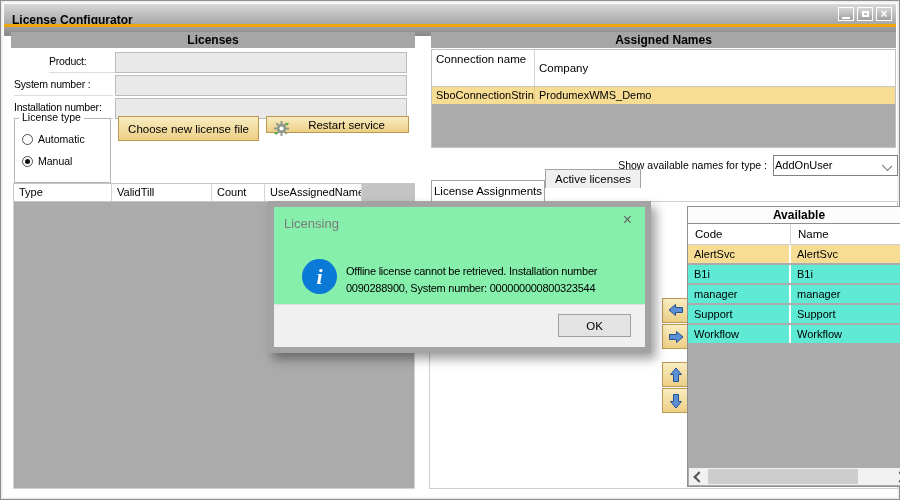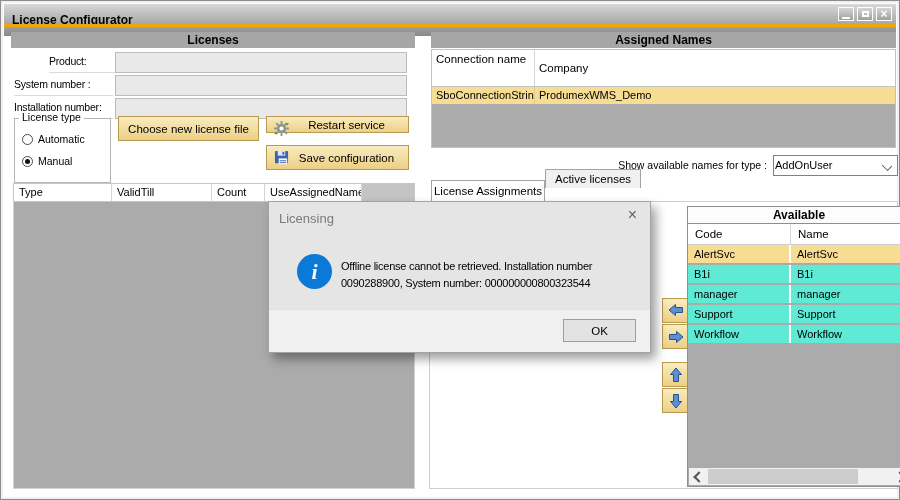--- a/index.html
+++ b/index.html
@@ -58,21 +58,21 @@
   .avail-row.sel{background:#f7dc94;}
   .avail-c{line-height:18px;padding-left:6px;font-size:11px;border-right:2px solid #fff;box-sizing:border-box;white-space:nowrap;overflow:hidden;}
   .avail-c:last-child{border-right:none;}
   .hscroll{position:absolute;left:1px;right:1px;bottom:1px;height:17px;background:#f1f1f1;display:flex;align-items:center;}
   .sarrow{width:17px;height:17px;display:flex;align-items:center;justify-content:center;}
   .schev{width:6px;height:6px;border-left:2px solid #555;border-bottom:2px solid #555;}
   .schev.left{transform:rotate(45deg);margin-left:2px;}
   .schev.right{transform:rotate(-135deg);margin-right:2px;}
   .sthumb{position:absolute;left:19px;width:150px;top:1px;height:15px;background:#cdcdcd;}
   
-  .dialog{position:absolute;left:267px;top:200px;width:383px;height:152px;background:#e5e5e5;border:1px solid #a3a3a3;box-shadow:5px 6px 10px rgba(0,0,0,0.38);z-index:50;box-sizing:border-box;}
+  .dialog{position:absolute;left:267px;top:200px;width:383px;height:152px;background:#86efac;border:6px solid #a3a3a3;box-shadow:5px 6px 10px rgba(0,0,0,0.38);z-index:50;box-sizing:border-box;}
   .dlg-title{position:absolute;left:10px;top:9px;font-size:13px;color:#7b7b7b;}
   .dlg-close{position:absolute;right:13px;top:5px;font-size:16px;color:#636363;line-height:16px;cursor:default;}
   .info-icon{position:absolute;left:28px;top:52px;width:35px;height:35px;border-radius:50%;background:#0b79d6;display:flex;align-items:center;justify-content:center;}
   .info-icon::after{content:"i";color:#fff;font-family:"Liberation Serif",serif;font-style:italic;font-weight:bold;font-size:22px;line-height:22px;}
   .dlg-msg{position:absolute;left:72px;top:56px;width:306px;font-size:11px;letter-spacing:-0.25px;line-height:17px;white-space:nowrap;}
   .dlg-footer{position:absolute;left:0;right:0;bottom:0;height:42px;background:#f0f0f0;border-top:1px solid #dfdfdf;}
   .ok-btn{position:absolute;right:14px;top:9px;width:73px;height:23px;background:#e3e3e3;border:1px solid #9e9e9e;font-size:11.5px;display:flex;align-items:center;justify-content:center;box-sizing:border-box;cursor:default;}
 </style>
 </head>
 <body>
@@ -134,33 +134,20 @@
             <circle cx="8" cy="8" r="5"></circle>
           </g>
           <circle cx="8" cy="8" r="2.2" fill="#ffffff"></circle>
           <path d="M12 2 L16 2 L14 5 Z" fill="#4fae3a"></path>
           <path d="M4 14 L0 14 L2 11 Z" fill="#4fae3a"></path>
         </svg>
       </span>
       <span style="margin-left:18px;">Restart service</span>
     </div>
 
-    <div class="tanbtn" style="left:265px;top:144px;width:143px;height:25px;">
-      <span class="btn-icon">
-        <svg width="15" height="15" viewBox="0 0 16 16">
-          <rect x="1" y="1" width="14" height="13" rx="1" fill="#3a66b0"></rect>
-          <rect x="4" y="1" width="8" height="5" fill="#dfe8f5"></rect>
-          <rect x="9" y="2" width="2" height="3" fill="#3a66b0"></rect>
-          <rect x="5" y="9" width="9" height="6" fill="#ffffff"></rect>
-          <rect x="6" y="11" width="7" height="1" fill="#3a66b0"></rect>
-          <rect x="6" y="13" width="7" height="1" fill="#3a66b0"></rect>
-        </svg>
-      </span>
-      <span style="margin-left:18px;">Save configuration</span>
-    </div>
 
     <div class="grid-header">
       <div class="hc" style="width:98px;">Type</div>
       <div class="hc" style="width:100px;">ValidTill</div>
       <div class="hc" style="width:53px;">Count</div>
       <div class="hc" style="width:97px;">UseAssignedName</div>
       <div class="hc filler"></div>
     </div>
     <div class="grid-body"></div>
 

